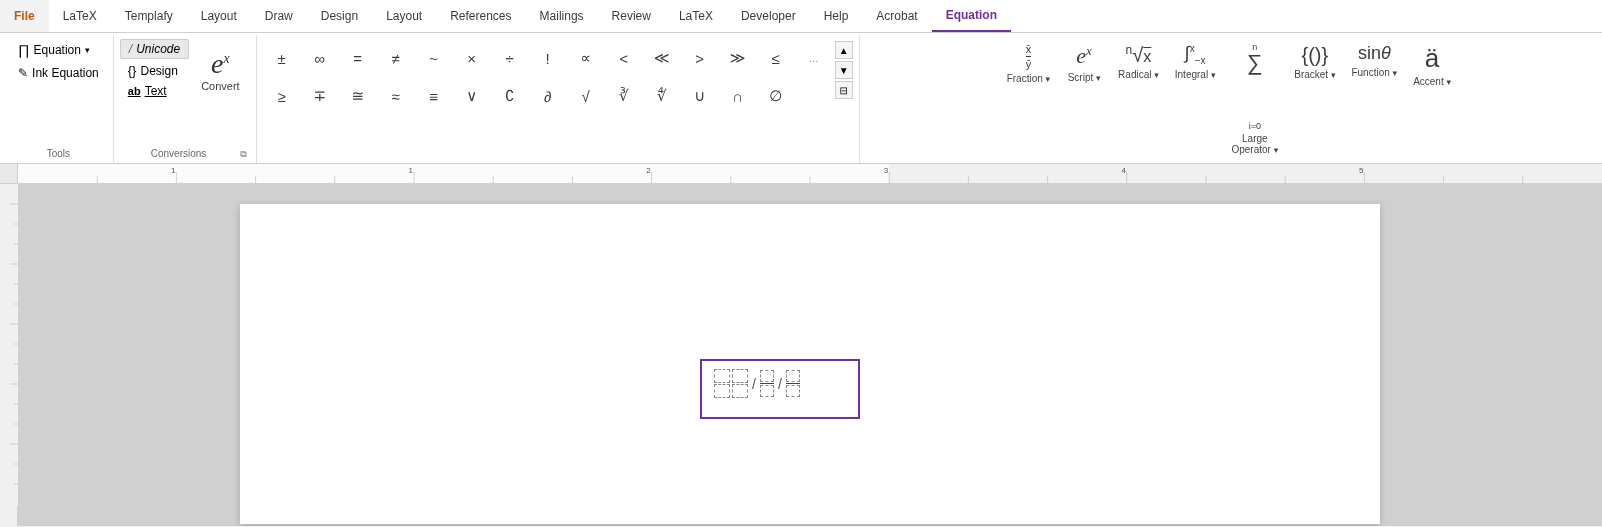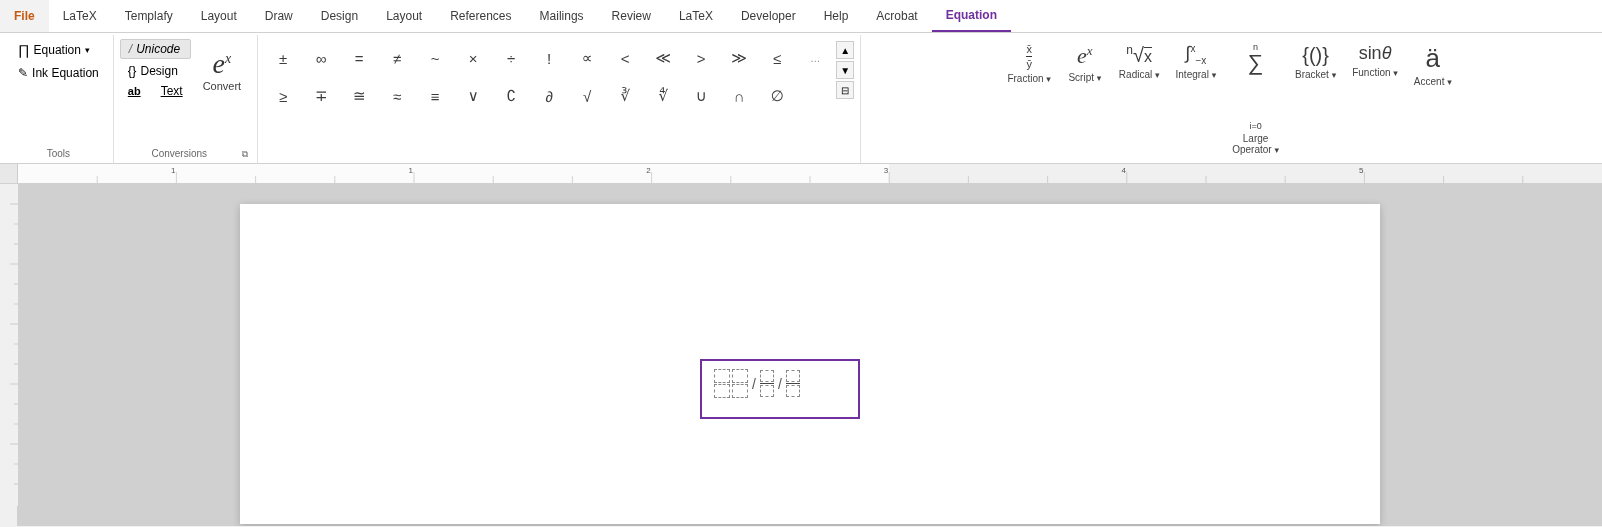--- a/index.html
+++ b/index.html
@@ -56,21 +56,21 @@
     .equation-container { position: absolute; top: 155px; left: 460px; }
     .equation-box { border: 2px solid #7030a0; padding: 8px 12px; display: inline-block; min-width: 160px; min-height: 60px; cursor: pointer; }
     .equation-content { display: flex; align-items: center; gap: 4px; font-size: 13px; color: #444; }
 
     
     .conv-inner { display: flex; flex-direction: row; gap: 2px; align-items: center; }
     .conv-btns-col { display: flex; flex-direction: column; gap: 2px; }
 
     .unicode-btn { background: #e8e8e8; border: 1px solid #ccc; padding: 2px 8px; font-size: 12px; cursor: pointer; font-style: italic; border-radius: 2px; display: flex; align-items: center; gap: 4px; }
     .latex-btn { background: transparent; border: none; padding: 2px 8px; font-size: 12px; cursor: pointer; display: flex; align-items: center; gap: 4px; }
-    .text-btn { background: transparent; border: none; padding: 2px 8px; font-size: 12px; cursor: pointer; display: flex; align-items: center; gap: 20px; text-decoration: underline; }
+    .text-btn { background: transparent; border: none; padding: 2px 8px; font-size: 12px; cursor: pointer; display: flex; align-items: center; gap: 4px; text-decoration: underline; }
 
     .convert-icon { font-size: 26px; color: #3c3c3c; font-style: italic; font-family: Georgia, serif; }
     .convert-label { font-size: 11px; color: #3c3c3c; text-align: right; }
 
     .dialog-launcher { font-size: 9px; color: #666; cursor: pointer; padding: 1px 3px; }
   </style>
 </head>
 <body>
 
 <div class="tab-bar">

